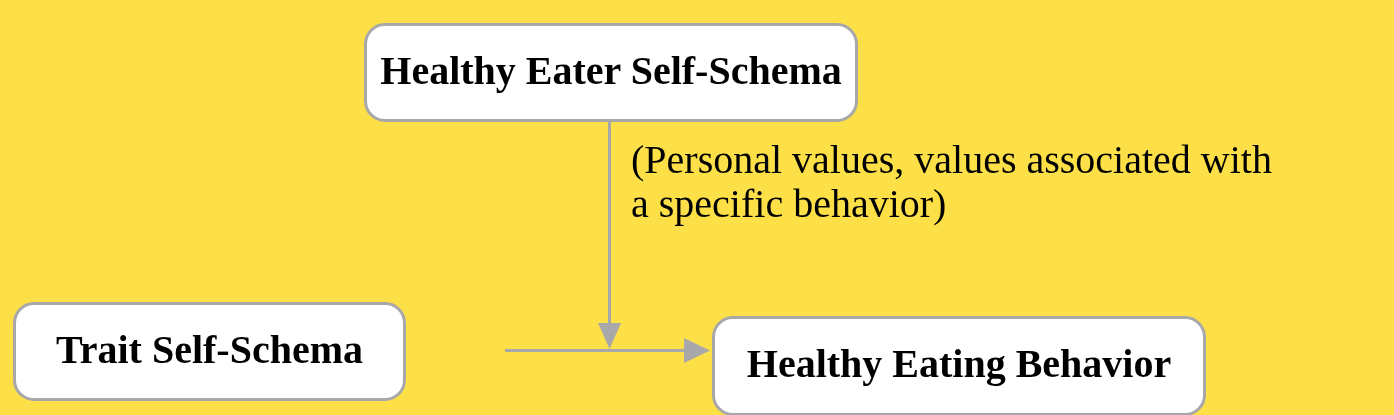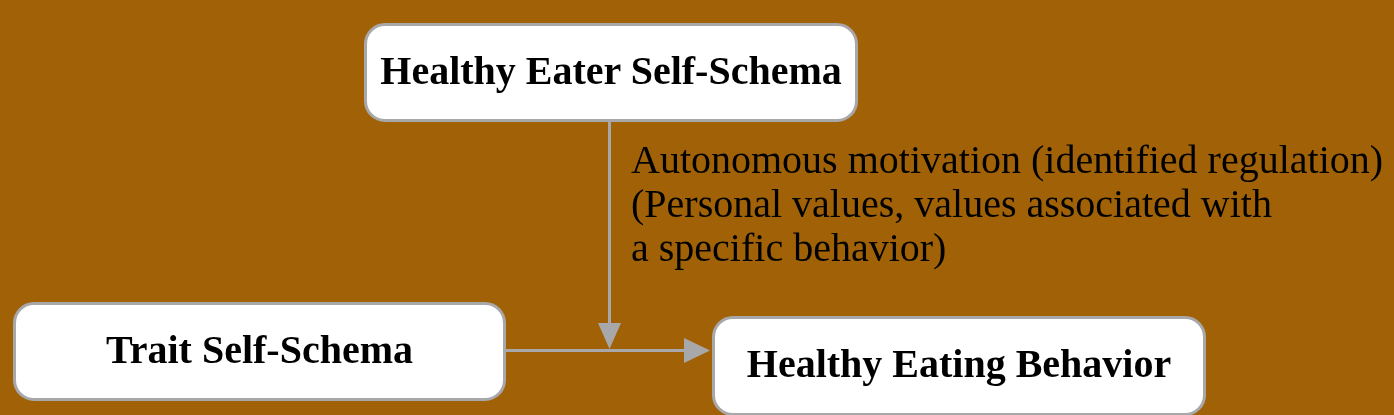--- a/index.html
+++ b/index.html
@@ -1,21 +1,21 @@
 <!DOCTYPE html>
 <html><head>
 <meta charset="utf-8">
 <style>
   * { margin: 0; padding: 0; box-sizing: border-box; }
   html, body { background: #ffffff; }
   .canvas {
     position: relative;
     width: 1394px;
     height: 415px;
-    background: #a16207;
+    background: #fde047;
     font-family: "Liberation Serif", serif;
     overflow: hidden;
   }
   .connectors {
     position: absolute;
     left: 0; top: 0;
     width: 1394px; height: 415px;
     z-index: 1;
   }
   .node {
@@ -31,21 +31,21 @@
   }
   .node .node-label {
     font-weight: bold;
     font-size: 40px;
     color: #000000;
     line-height: 1;
     white-space: nowrap;
     padding-bottom: 4px;
   }
   .node-top    { left: 364px; top: 23px;  width: 494px; height: 99px;  }
-  .node-left   { left: 13px;  top: 302px; width: 493px; height: 99px;  }
+  .node-left   { left: 13px;  top: 302px; width: 393px; height: 99px;  }
   .node-right  { left: 712px; top: 300px; width: 494px; height: 100px; margin-top: 16px; }
   .edge-label {
     position: absolute;
     left: 631px;
     top: 138px;
     z-index: 2;
     font-size: 40px;
     line-height: 44px;
     color: #000000;
     white-space: nowrap;
@@ -71,18 +71,17 @@
 
   <div class="node node-left">
     <span class="node-label">Trait Self-Schema</span>
   </div>
 
   <div class="node node-right">
     <span class="node-label">Healthy Eating Behavior</span>
   </div>
 
   <div class="edge-label">
-    <div>Autonomous motivation (identified regulation)</div>
     <div>(Personal values, values associated with</div>
     <div>a specific behavior)</div>
   </div>
 
 </div>
 
 </body></html>

